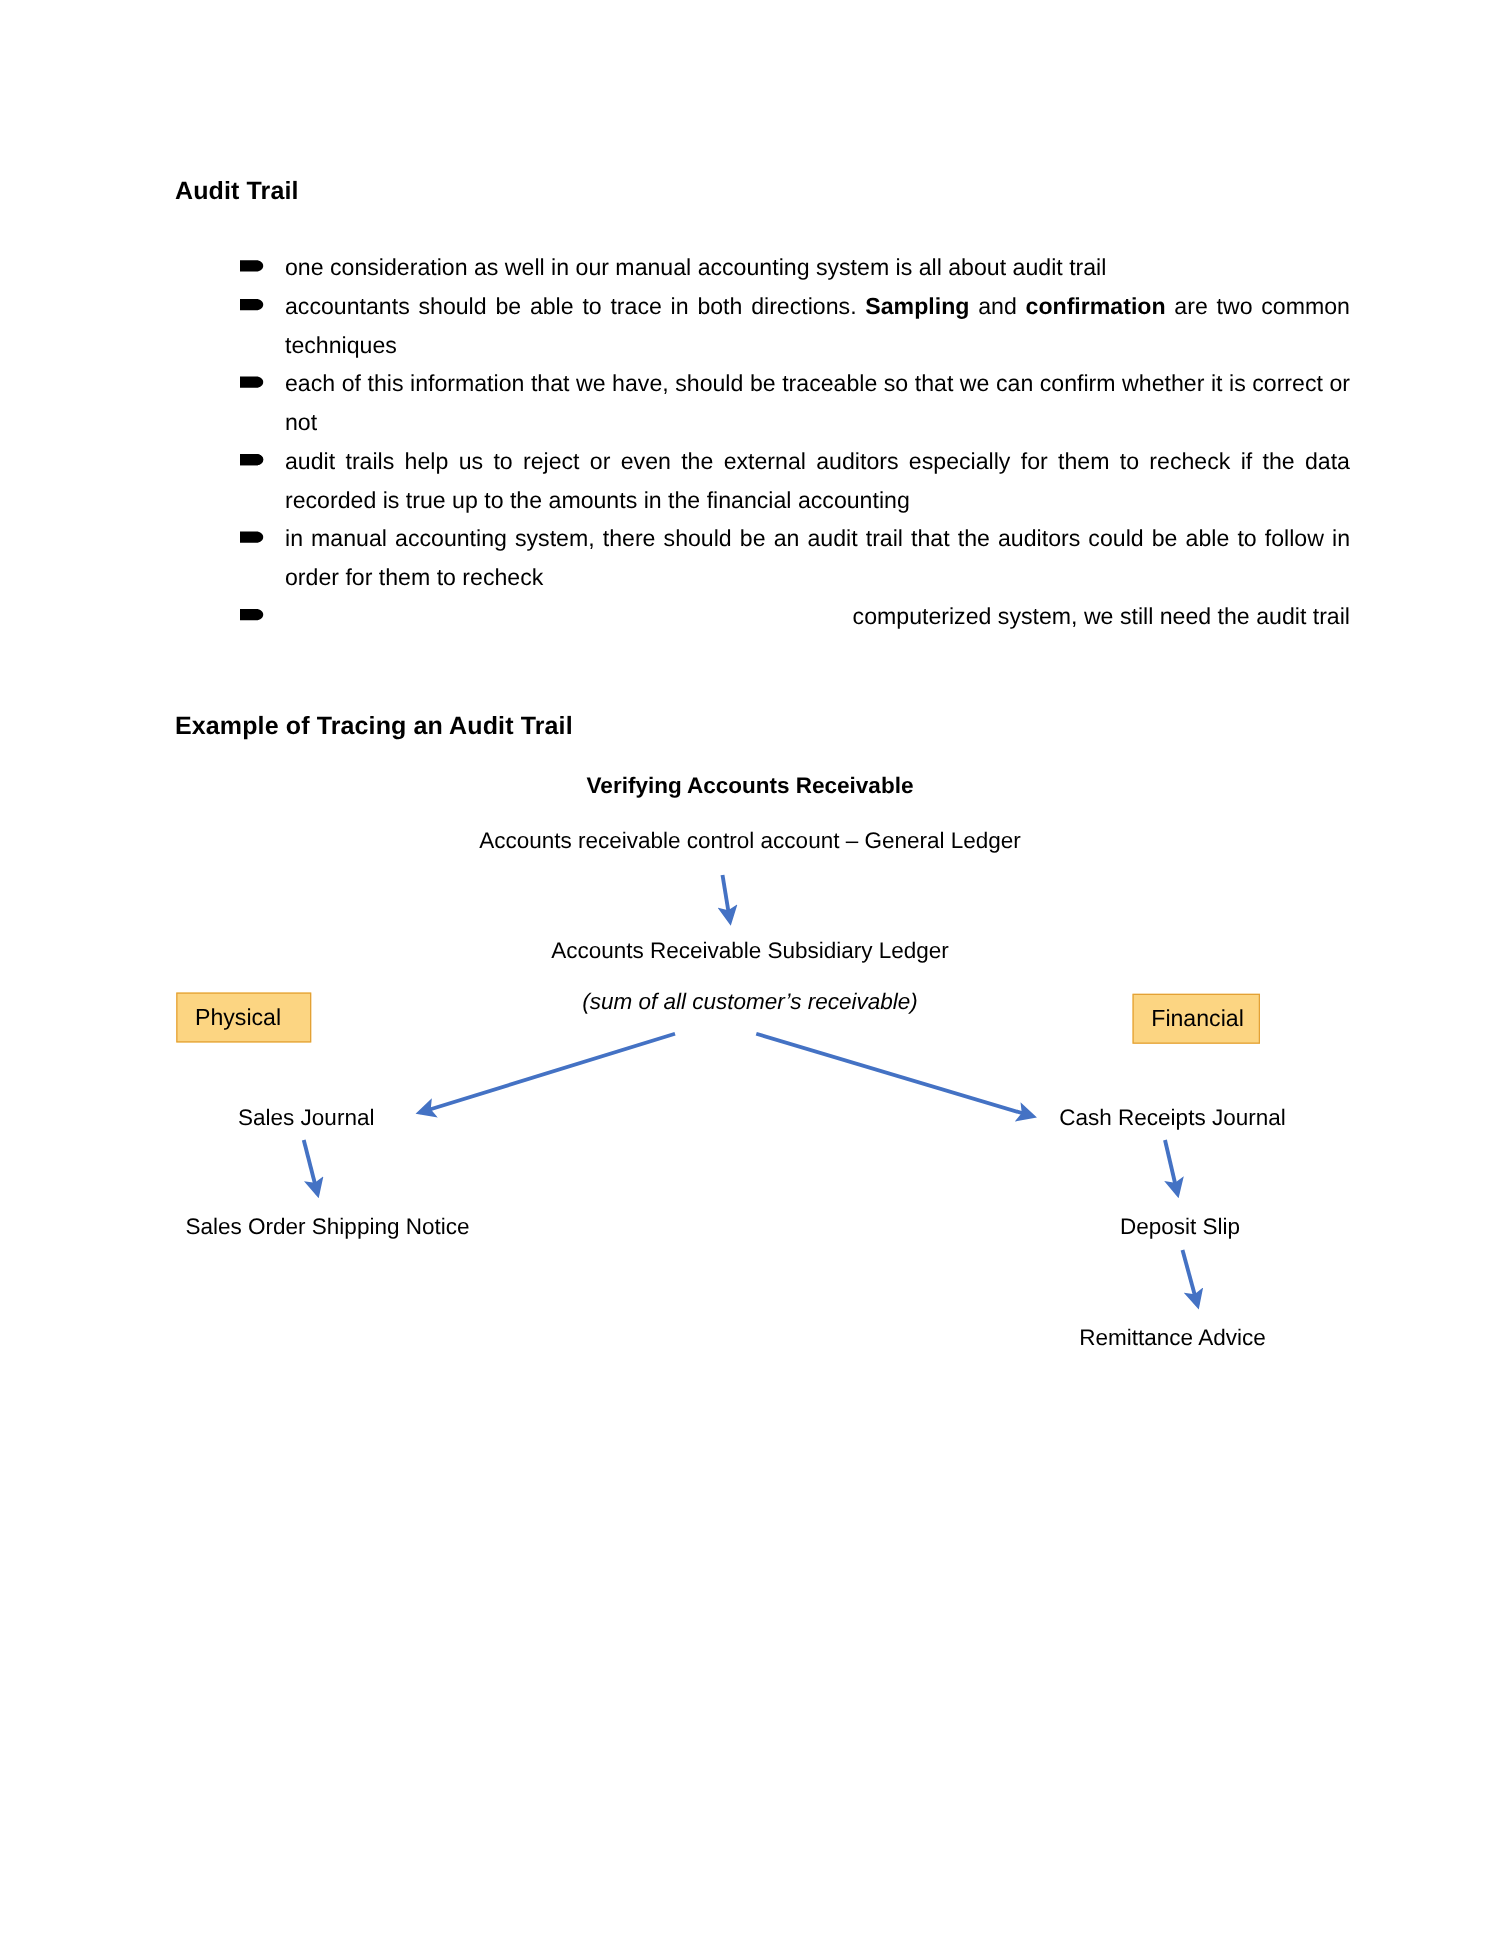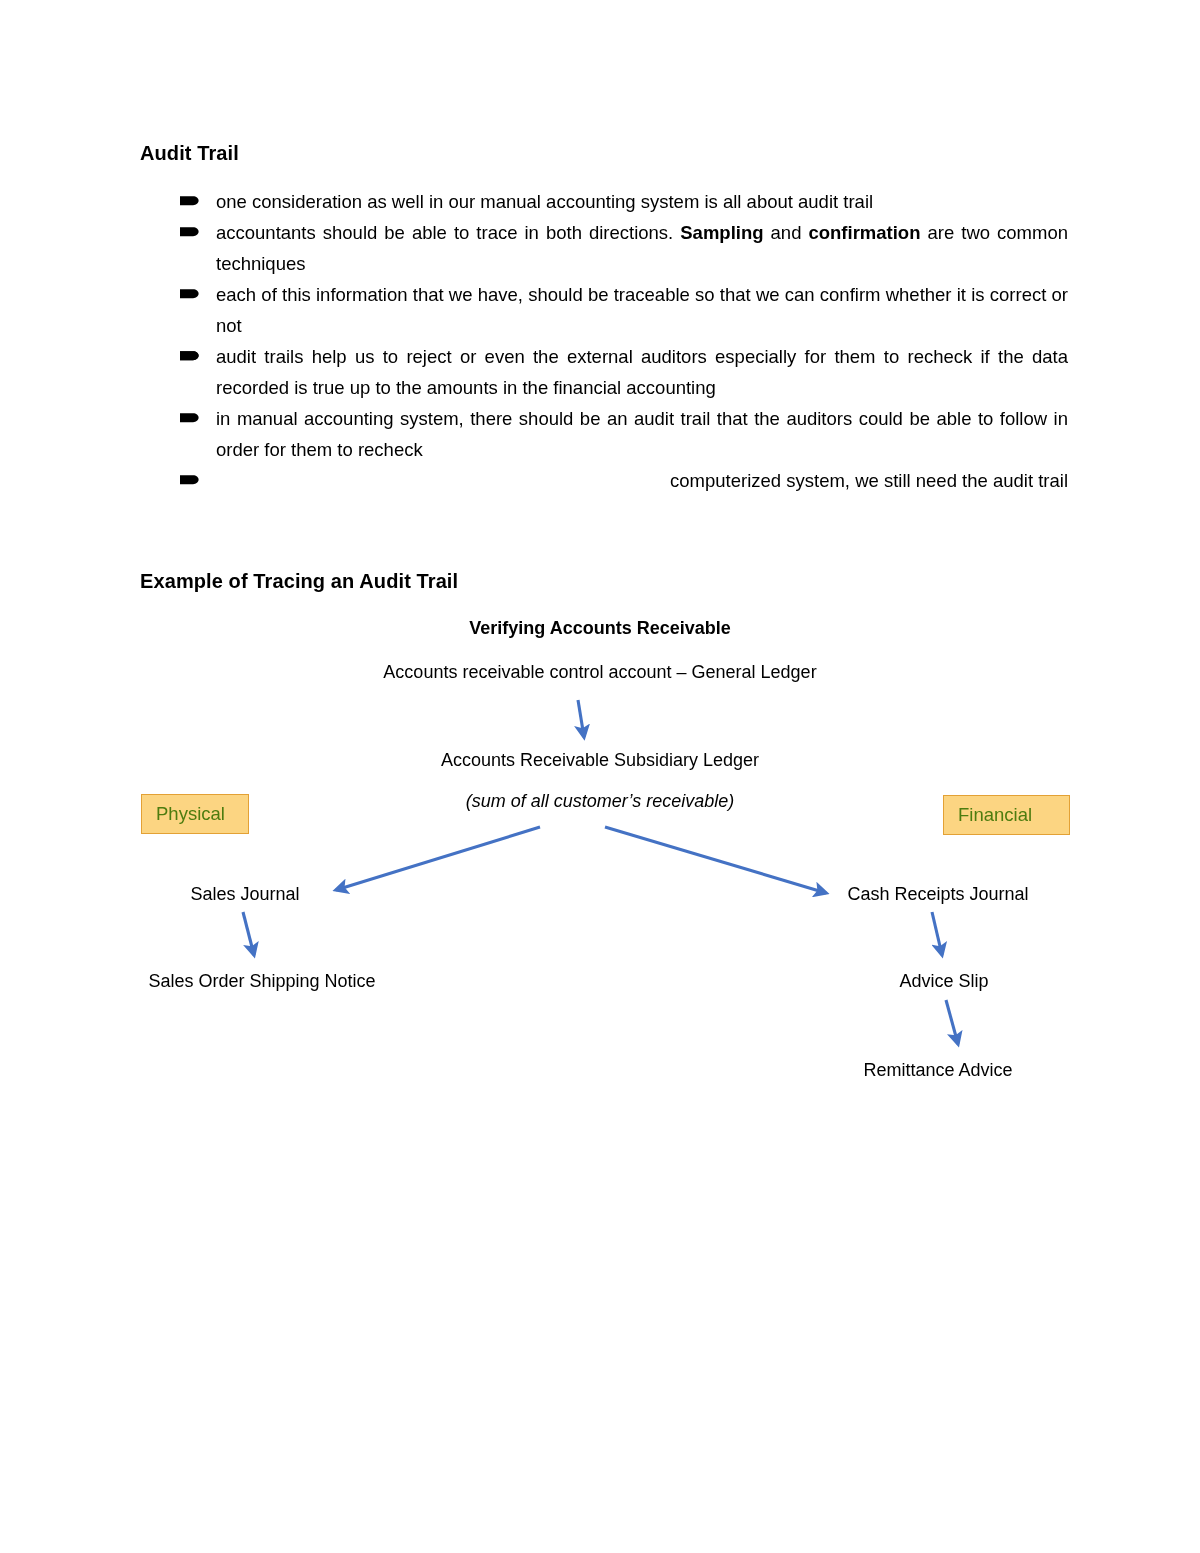--- a/index.html
+++ b/index.html
@@ -28,21 +28,21 @@
   #heading-audit-trail { position: absolute; left: 140px; top: 142px; }
   #heading-example     { position: absolute; left: 140px; top: 570px; }
 
   
   .bullet-list {
     position: absolute;
     left: 176px;
     top: 182px;
     width: 888px;
     list-style: none;
-    margin: 4px;
+    margin: 16px;
     padding: 0;
   }
   .bullet-item {
     position: relative;
     padding-left: 36px;
     font-size: 18.5px;
     line-height: 31px;
     text-align: justify;
     margin-bottom: 0px;
   }
@@ -90,28 +90,28 @@
   #node-deposit-slip { left: 944px; top: 971px; }
   #node-remittance   { left: 938px; top: 1060px; }
 
   
   .callout {
     position: absolute;
     box-sizing: border-box;
     background: #FCD582;
     border: 1.6px solid #E3A135;
     font-size: 18.5px;
-    color: #4d7c0f;
+    color: #000000;
     display: flex;
     align-items: center;
     padding: 0 14px;
     height: 40px;
   }
   #callout-physical  { left: 141px; top: 794px; width: 108px; }
-  #callout-financial { left: 943px; top: 795px; width: 127px; }
+  #callout-financial { left: 906px; top: 795px; width: 102px; }
 </style>
 </head>
 <body>
 
 <div class="page">
 
   <div class="heading" id="heading-audit-trail">Audit Trail</div>
 
   <ul class="bullet-list">
     <li class="bullet-item">
@@ -188,21 +188,21 @@
   <div class="node center" id="node-subsidiary">Accounts Receivable Subsidiary Ledger</div>
 
   <div class="node center italic" id="node-sum">(sum of all customer’s receivable)</div>
 
   <div class="node center" id="node-sales-journal">Sales Journal</div>
 
   <div class="node center" id="node-cash-receipts">Cash Receipts Journal</div>
 
   <div class="node center" id="node-sales-order">Sales Order Shipping Notice</div>
 
-  <div class="node center" id="node-deposit-slip">Advice Slip</div>
+  <div class="node center" id="node-deposit-slip">Deposit Slip</div>
 
   <div class="node center" id="node-remittance">Remittance Advice</div>
 
   <div class="callout" id="callout-physical">Physical</div>
 
   <div class="callout" id="callout-financial">Financial</div>
 
 </div>
 
 </body></html>

